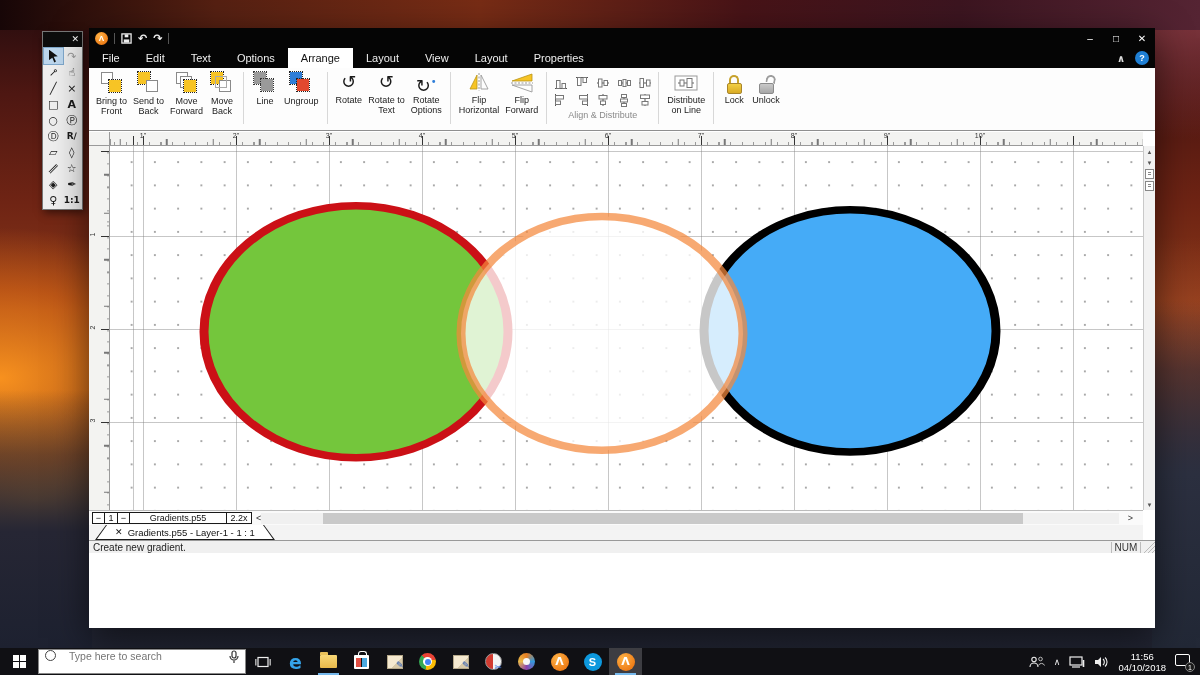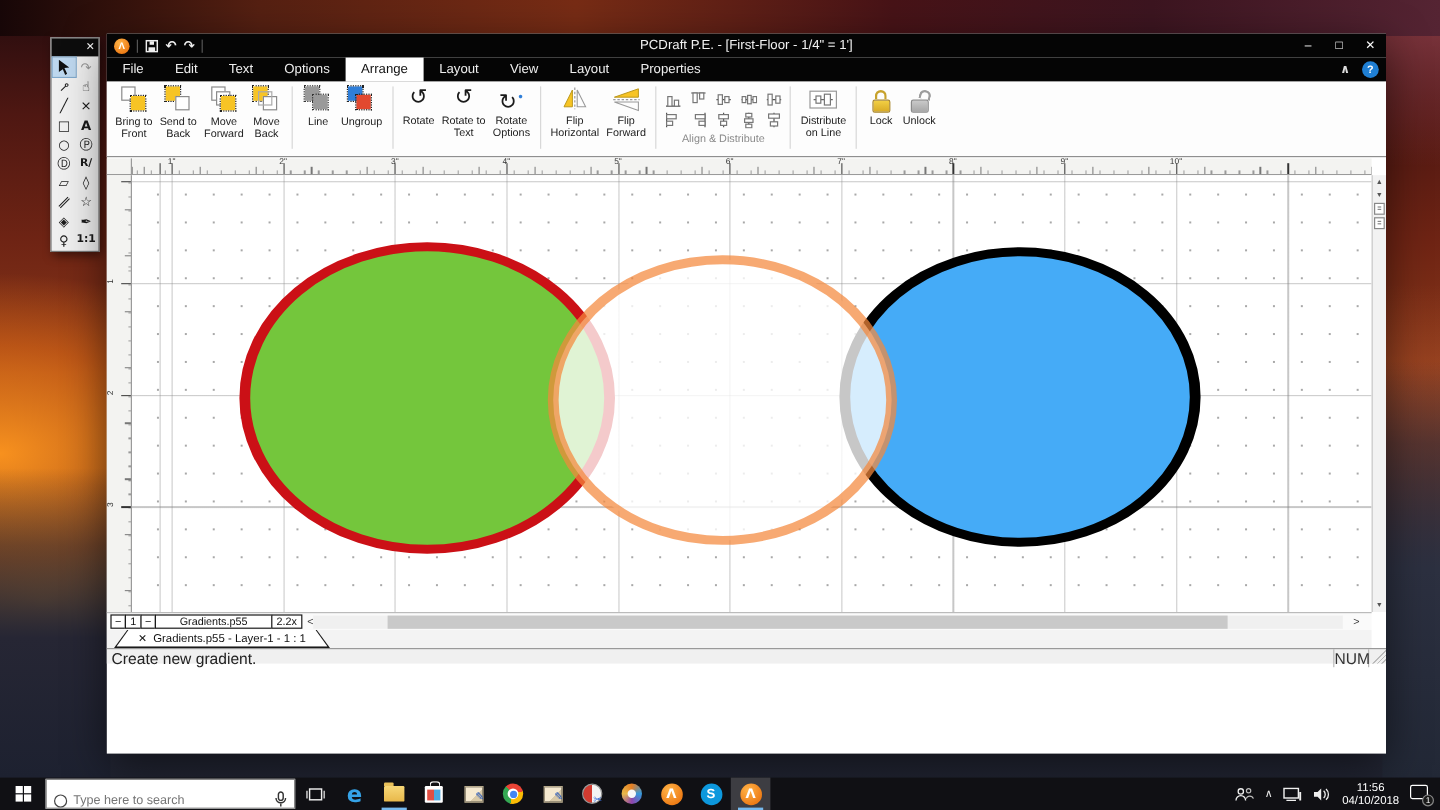--- a/index.html
+++ b/index.html
@@ -114,31 +114,31 @@
   
   .hscroll-row{position:absolute;left:0;right:12px;bottom:103px;height:15px;background:#fafafa;border-top:1px solid #bbb}
   .pg{position:absolute;top:1px;height:12px;background:#fff;border:1px solid #1a1a1a;font-size:9px;display:flex;align-items:center;justify-content:center;color:#111}
   .h-track{position:absolute;left:172px;right:24px;top:2px;bottom:1px;background:#f0f0f0}
   .h-thumb{position:absolute;left:62px;width:700px;top:0;bottom:0;background:#c9c9c9}
   .h-arrow{position:absolute;top:0;height:100%;display:flex;align-items:center;font-size:9px;color:#333}
   .tabrow{position:absolute;left:0;right:12px;bottom:88px;height:15px;background:#f3f3f3}
   .tab-outer{position:absolute;left:6px;top:0;width:180px;height:15px;background:#1a1a1a;clip-path:polygon(11px 0,169px 0,180px 100%,0 100%)}
   .tab-inner{position:absolute;left:7px;top:0;width:178px;height:14px;background:#fff;clip-path:polygon(11px 0,167px 0,177px 100%,1px 100%);display:flex;align-items:center;justify-content:center;gap:5px;font-size:9.5px;color:#111}
   .tab-x{font-size:9px;font-weight:bold}
-  .statusbar{position:absolute;left:0;right:0;bottom:75px;height:13px;background:#f0f0f0;border-top:1px solid #999;font-size:13px;color:#222;display:flex;align-items:flex-start}
+  .statusbar{position:absolute;left:0;right:0;bottom:75px;height:13px;background:#f0f0f0;border-top:1px solid #999;font-size:10px;color:#222;display:flex;align-items:center}
   .st-hint{padding-left:4px;flex:1}
   .st-num{width:30px;text-align:center;border-left:1px solid #bbb;border-right:1px solid #bbb;color:#333}
   .st-grip{width:14px;height:100%;background:linear-gradient(135deg,transparent 55%,#bbb 55% 60%,transparent 60% 70%,#bbb 70% 75%,transparent 75% 85%,#bbb 85% 90%,transparent 90%)}
 
   
   .taskbar{position:absolute;left:0;right:0;bottom:0;height:27px;background:#101014;display:flex;align-items:center;z-index:50}
   .start{width:38px;height:100%;display:flex;align-items:center;justify-content:center}
   .winlogo{display:grid;grid-template-columns:6px 6px;grid-auto-rows:6px;gap:1px}
   .winlogo span{background:#fff}
-  .searchbox{width:208px;height:25px;background:#fff;display:flex;align-items:flex-end;gap:5px;padding:0 6px;border:1px solid #888}
+  .searchbox{width:208px;height:25px;background:#fff;display:flex;align-items:flex-start;gap:13px;padding:0 6px;border:1px solid #888}
   .s-circle{width:11px;height:11px;border:1.5px solid #444;border-radius:50%}
   .searchbox input{border:none;outline:none;flex:1;font-size:10.5px;color:#333;background:transparent;font-family:"Liberation Sans",sans-serif}
   .tb-tile{width:33px;height:100%;display:flex;align-items:center;justify-content:center;position:relative}
   .tb-tile.active{background:#3d3d42}
   .underline{position:absolute;bottom:0;left:6px;right:6px;height:2px;background:#76b9ed}
   .edge-e{color:#35a3e8;font-size:19px;font-weight:bold;font-family:"DejaVu Sans",sans-serif}
   .folder{width:17px;height:13px;background:linear-gradient(180deg,#f7d777,#e8b84a);border-radius:1px;position:relative}
   .folder::before{content:"";position:absolute;top:-3px;left:0;width:8px;height:3px;background:#e8c05a;border-radius:1px 1px 0 0}
   .store{width:15px;height:14px;background:#fff;border-radius:1px;position:relative}
   .store::before{content:"";position:absolute;top:-4px;left:4px;width:7px;height:4px;border:1.5px solid #fff;border-bottom:none;border-radius:3px 3px 0 0}
@@ -247,21 +247,20 @@
         <span class="qa-sep"></span>
         <svg width="11" height="11" viewBox="0 0 12 12">
             <rect x="1" y="1" width="10" height="10" fill="none" stroke="#eee" stroke-width="1.4"></rect>
             <rect x="4" y="1.5" width="4" height="3.2" fill="#eee"></rect>
             <rect x="3" y="7" width="6" height="3.5" fill="#eee"></rect>
           </svg>
         <span class="qa-ic" style="font-weight:bold">↶</span>
         <span class="qa-ic" style="font-weight:bold">↷</span>
         <span class="qa-sep"></span>
       </div>
-      <div class="title-text">PCDraft P.E. - [First-Floor - 1/4" = 1']</div>
       <div class="winctl">
         <span class="wc">–</span>
         <span class="wc">□</span>
         <span class="wc">✕</span>
       </div>
     </div>
 
     <div class="menubar">
       <span class="mtab">File</span>
       <span class="mtab">Edit</span>

